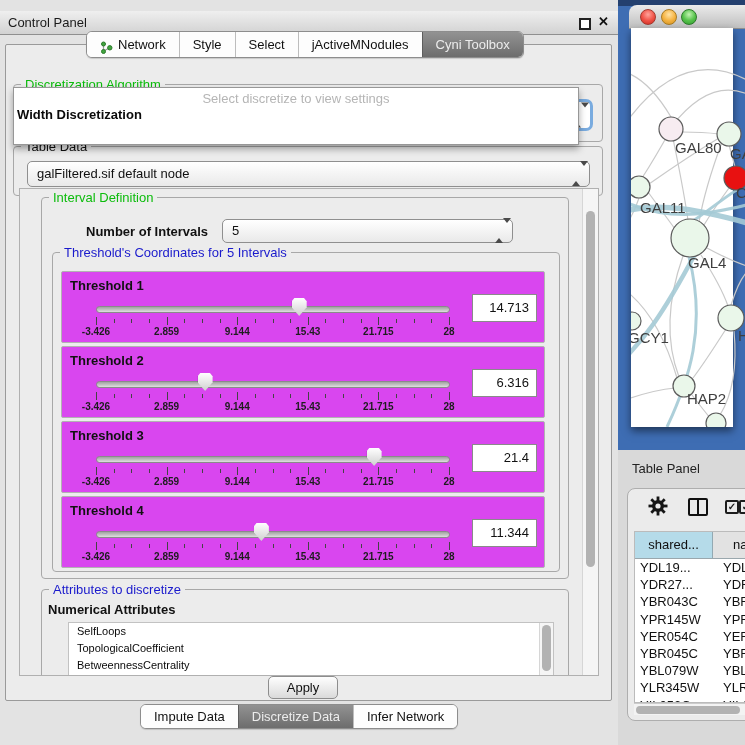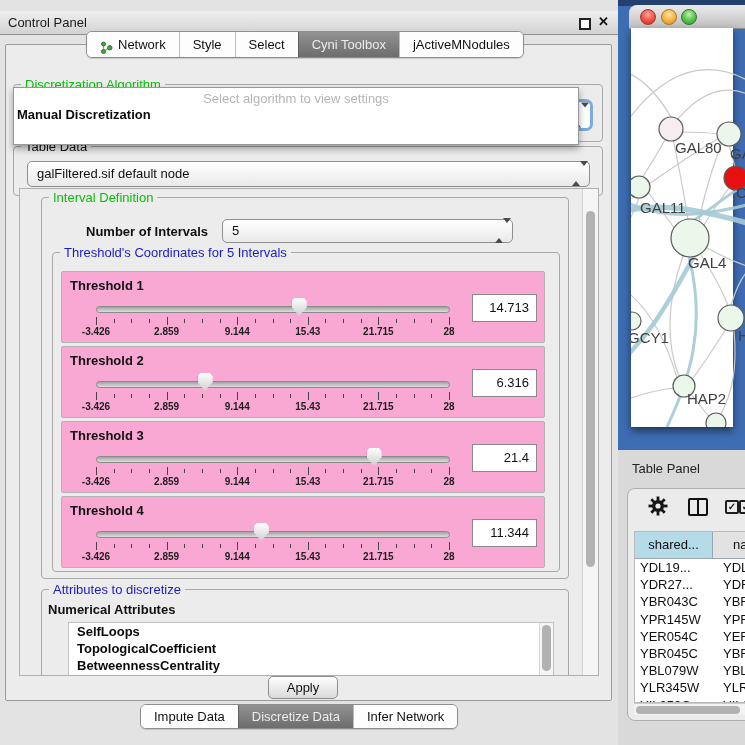--- a/index.html
+++ b/index.html
@@ -55,21 +55,21 @@
     border:3px solid #79abdf;border-radius:7px;z-index:1;}
 
   
   #scroll-pane{position:absolute;left:19px;top:188px;width:578px;height:486px;
     border:1px solid #b0b0b0;background:#ececec;overflow:hidden;}
   .vscroll{position:absolute;right:0;top:0;bottom:0;width:15px;background:#f5f5f5;border-left:1px solid #d6d6d6;}
   .vthumb{position:absolute;left:3px;width:9px;background:#b2b2b2;border-radius:5px;}
 
   
   .threshold-panel{position:absolute;left:8px;width:482px;height:70px;border:1px solid #b2b2b2;
-    border-radius:2px;background:#f9a8d4;}
+    border-radius:2px;background:#d946ef;}
   .threshold-panel:nth-of-type(1){top:18px;}
   .threshold-panel:nth-of-type(2){top:93px;}
   .threshold-panel:nth-of-type(3){top:168px;}
   .threshold-panel:nth-of-type(4){top:243px;}
   .th-label{position:absolute;left:8px;top:6px;font-weight:bold;font-size:13px;}
   .track{position:absolute;left:34px;top:34px;width:352px;height:5px;border:1px solid #8a8a8a;
     border-radius:4px;background:linear-gradient(#a2a2a2,#dedede);}
   .thumb{position:absolute;top:26px;width:15px;height:18px;background:linear-gradient(#ffffff,#cfcfcf);
     clip-path:polygon(18% 0,82% 0,100% 18%,100% 52%,50% 100%,0 52%,0 18%);
     filter:drop-shadow(0 1px 1px rgba(0,0,0,.45));}
@@ -78,21 +78,21 @@
   .tick{height:4px;top:2px;}
   .tick.major{height:8px;top:0;}
   .tick-labels{position:absolute;left:34px;top:54px;width:353px;height:12px;}
   .tick-labels span{position:absolute;transform:translateX(-50%);font-size:10px;font-weight:bold;color:#1d1d1d;white-space:nowrap;}
   .value-box{position:absolute;left:410px;top:22px;width:56px;height:26px;background:#fff;
     border:1px solid #8a8a8a;text-align:right;padding-right:7px;line-height:26px;font-size:13px;}
 
   
   #attr-list{position:absolute;left:26px;top:32px;width:484px;height:54px;background:#fff;
     border:1px solid #c2c2c2;overflow:hidden;}
-  .li{height:17px;line-height:17px;padding-left:8px;font-size:13px;color:#0a0a0a;font-weight:bold;}
+  .li{height:17px;line-height:17px;padding-left:8px;font-size:11px;color:#0a0a0a;}
   #attr-label{position:absolute;left:6px;top:12px;font-weight:bold;font-size:13px;}
 
   #apply-btn{position:absolute;left:268px;top:676px;width:68px;height:21px;
     background:linear-gradient(#fefefe,#dadada);border:1px solid #8d8d8d;border-radius:5px;
     text-align:center;line-height:21px;font-size:13px;}
 
   
   #right-pane{position:absolute;left:618px;top:0;width:127px;height:745px;background:#d9d9d9;}
   #net-window{position:absolute;left:0;top:0;width:127px;height:450px;background:#3e6db3;}
   #net-topstrip{position:absolute;left:0;top:0;width:127px;height:6px;background:#24406f;}
@@ -150,38 +150,38 @@
             <circle cx="9.8" cy="6.8" r="2.2" fill="#41a53f" stroke="#2c7a2b"></circle>
           </svg></span>
         <span>Network</span>
       </div>
       <div class="seg">
         <span>Style</span>
       </div>
       <div class="seg">
         <span>Select</span>
       </div>
+      <div class="seg">
+        <span>jActiveMNodules</span>
+      </div>
       <div class="seg sel">
         <span>Cyni Toolbox</span>
-      </div>
-      <div class="seg">
-        <span>jActiveMNodules</span>
       </div>
     </div>
 
   <div class="groupbox" style="left:13px;top:84px;width:588px;height:56px;">
     <span class="legend green">Discretization Algorithm</span>
     <div id="algo-combo-focused">
       <span class="stepper"><span class="tri-up"></span><span class="tri-down"></span></span>
     </div>
   </div>
 
   <div id="algo-popup">
-    <div id="algo-hint">Select algorithm to view settings</div>
-    <div id="algo-opt-0" class="popup-item">Manual Discretization</div>
+    <div id="algo-hint">Select discretize to view settings</div>
+    <div id="algo-opt-0" class="popup-item">Width Discretization</div>
   </div>
 
   <div class="groupbox" style="left:13px;top:146px;width:588px;height:48px;">
     <span class="legend bold">Table Data</span>
     <div class="combo" style="left:13px;top:14px;width:552px;height:24px;">
       <span>galFiltered.sif default node</span>
       <span class="stepper"><span class="tri-up"></span><span class="tri-down"></span></span>
     </div>
   </div>
 

